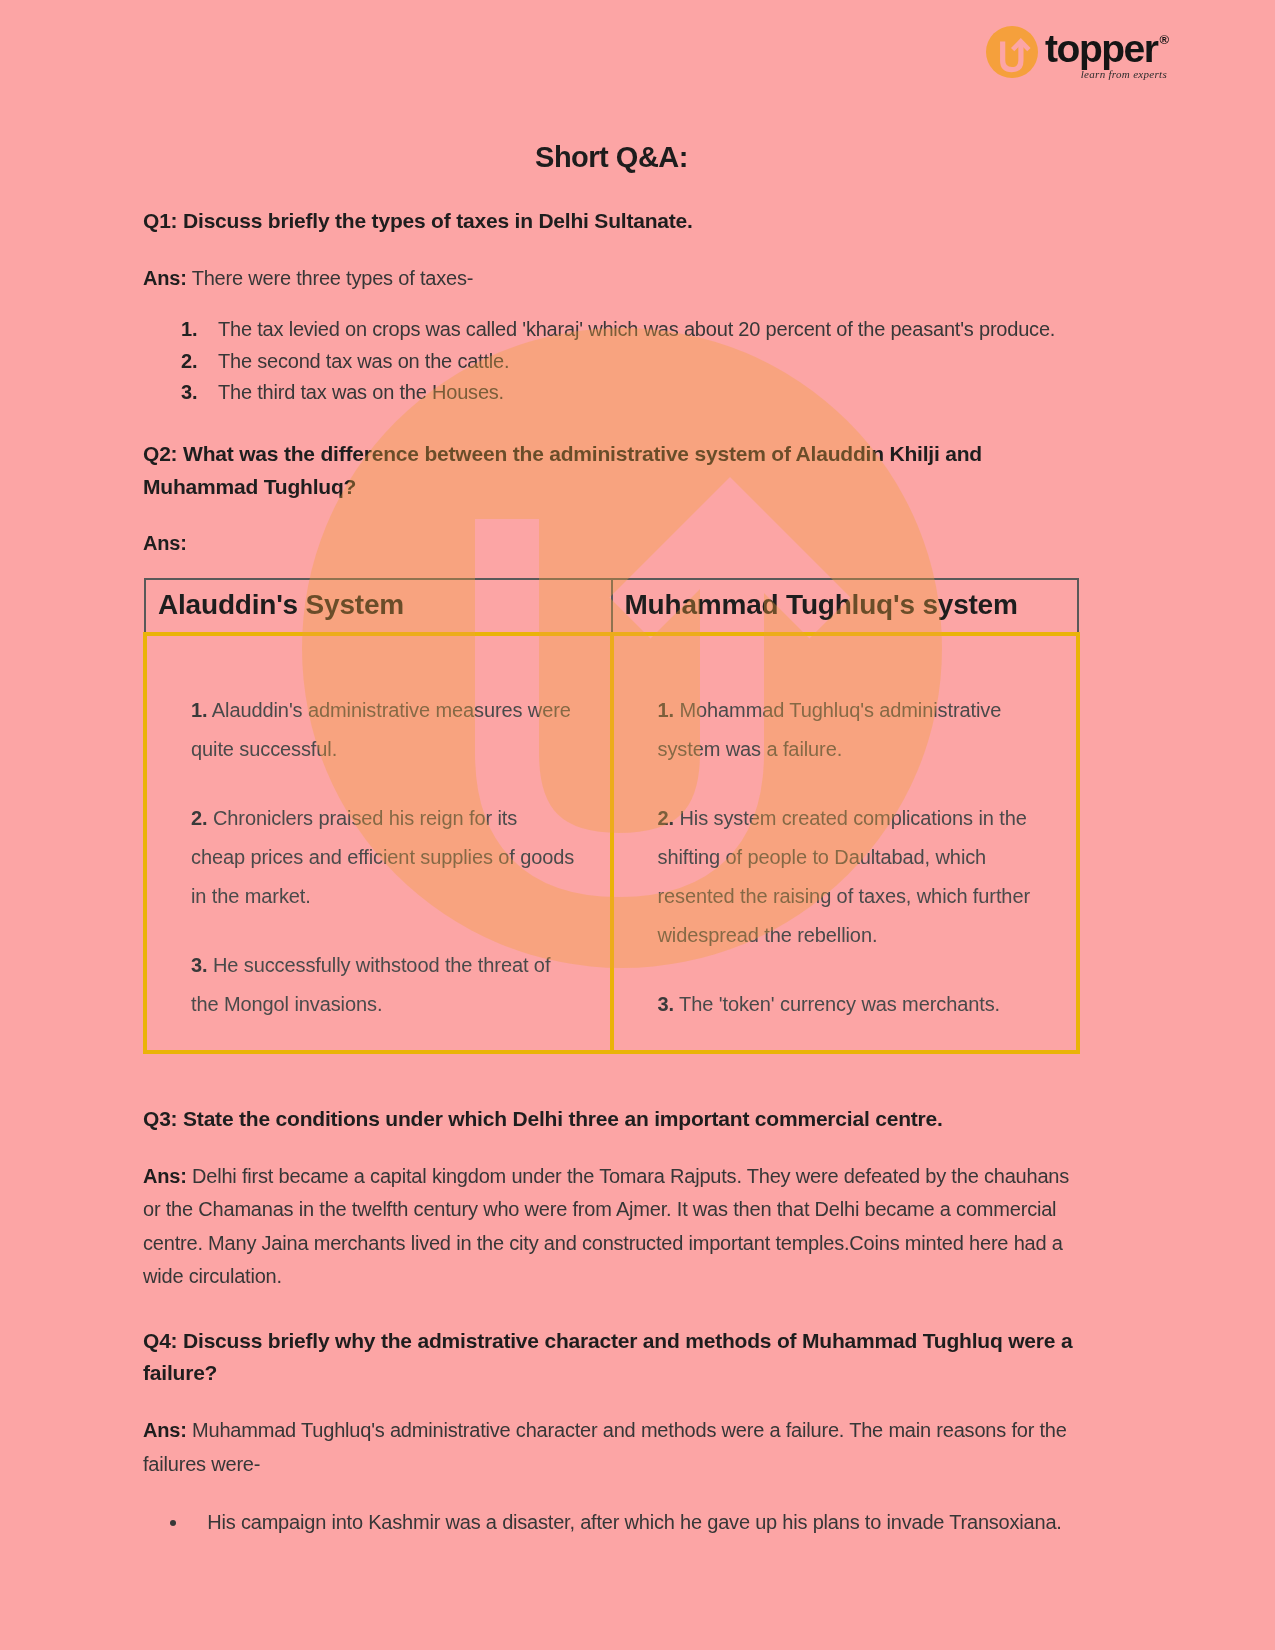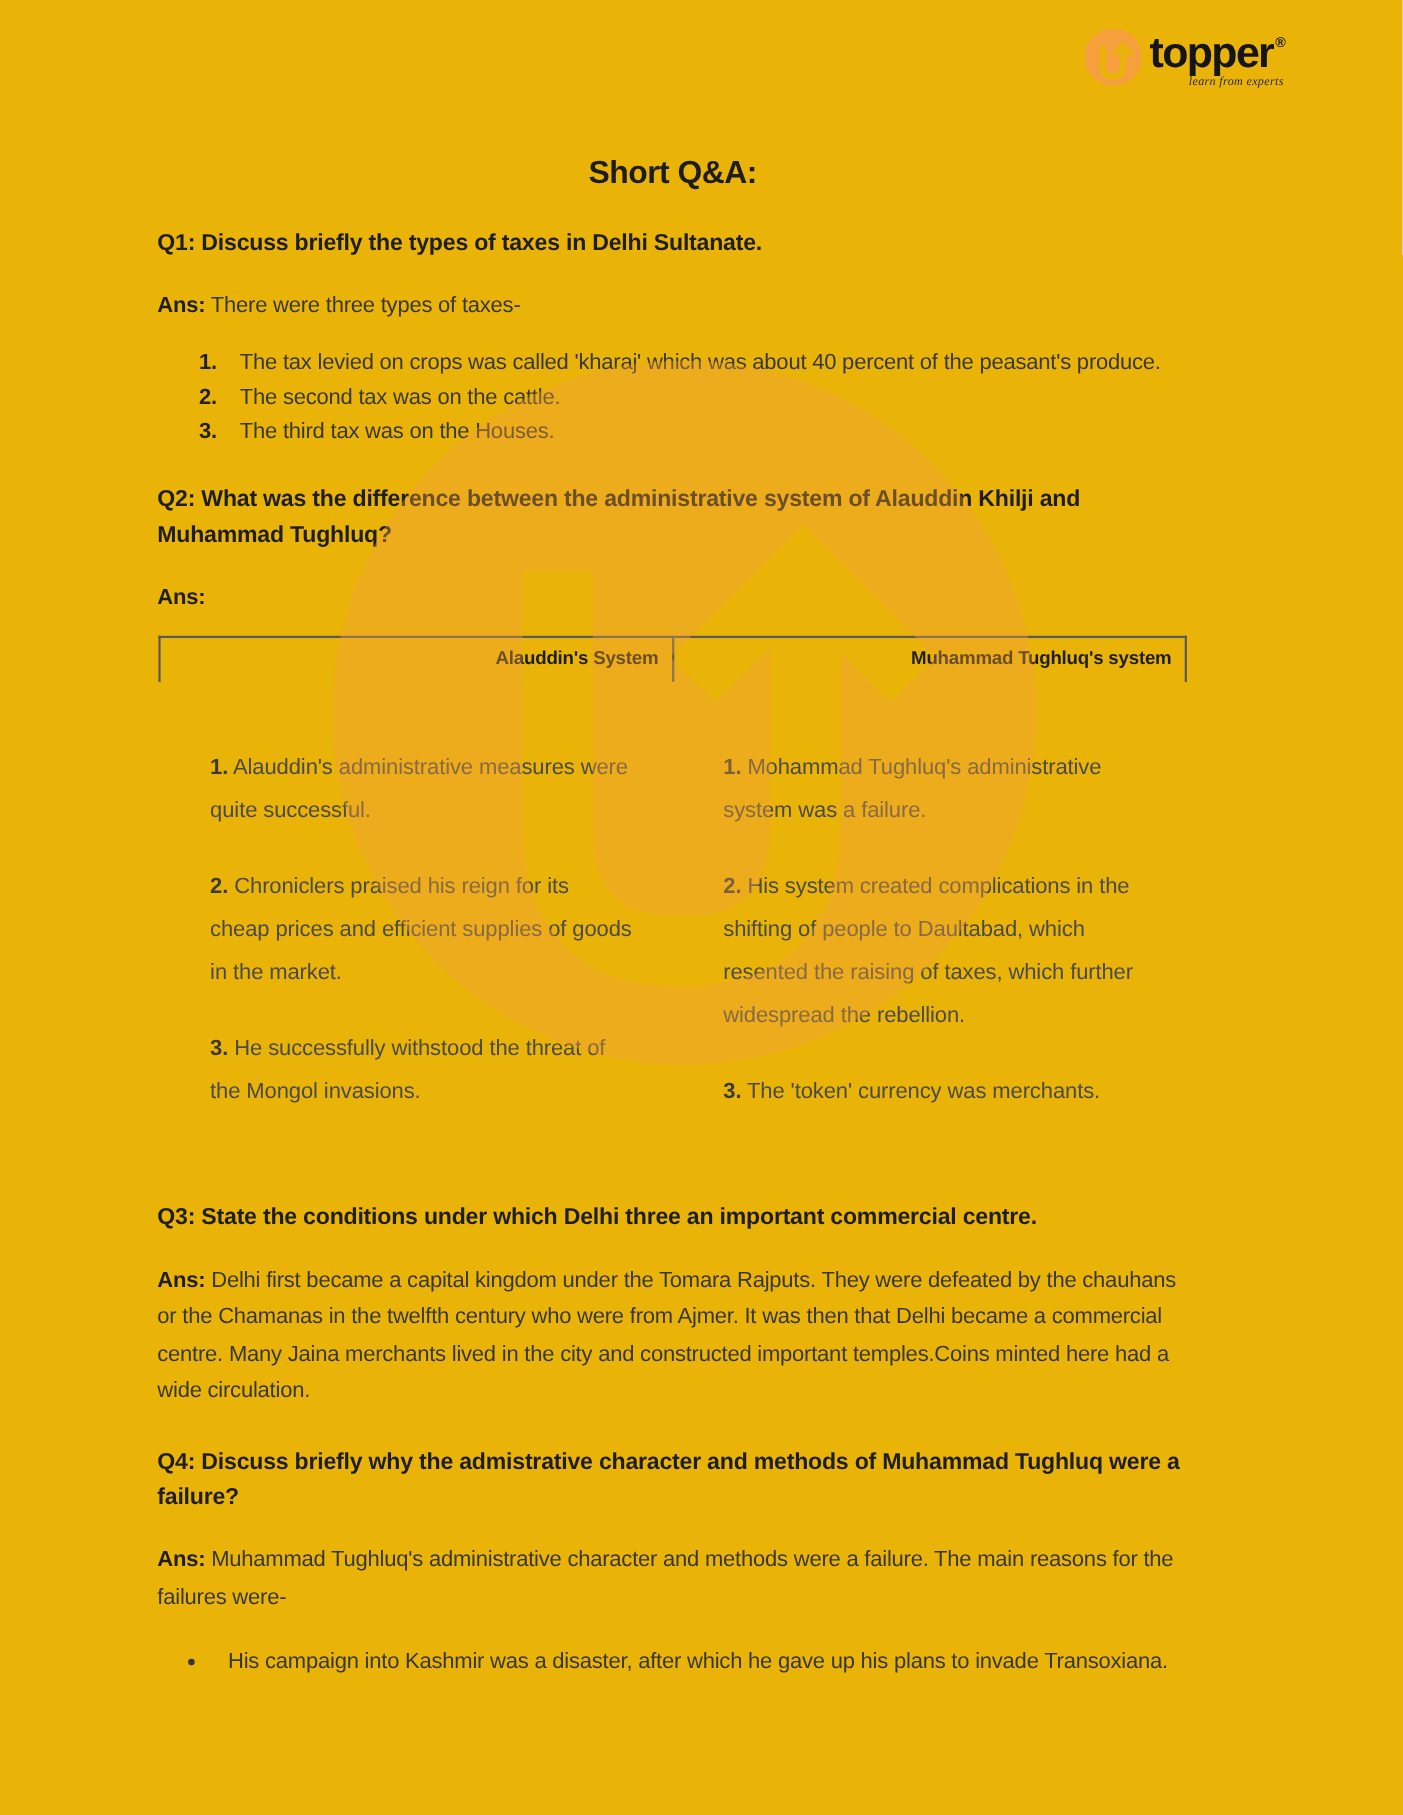--- a/index.html
+++ b/index.html
@@ -1,20 +1,20 @@
 <!DOCTYPE html>
 <html><head>
 <meta charset="utf-8">
 <style>
   html,body{margin:0;padding:0;background:#e8e8e8;}
   .page{
     position:relative;
     width:1275px;height:1650px;
     margin:0 auto;
-    background:#eab308;
+    background:#fca5a5;
     overflow:hidden;
     font-family:"Liberation Sans", sans-serif;
     color:#333;
   }
   
   .brand{
     position:absolute;top:26px;right:108px;
     display:flex;align-items:flex-start;gap:7px;
     z-index:3;
   }
@@ -68,22 +68,22 @@
   .numlist .num{font-weight:bold;color:#222;min-width:37px;flex:0 0 auto;}
   
   .cmp-table{
     width:100%;
     border-collapse:collapse;
     margin-top:17px;
   }
   .cmp-table th{
     border:2px solid #595959;
     border-bottom:2px solid #333;
-    text-align:right;
-    font-size:17px;font-weight:bold;color:#1e1e1e;
+    text-align:left;
+    font-size:28px;font-weight:bold;color:#1e1e1e;
     letter-spacing:-0.2px;
     padding:9px 12px 11px 12px;
   }
   .cmp-table td{
     border:4px solid #eab308;
     vertical-align:top;
     width:50%;
     padding:55px 34px 26px 44px;
   }
   .cmp-table td p{
@@ -137,21 +137,21 @@
     <h1 class="title">Short Q&amp;A:</h1>
 
     <p class="qhead">Q1: Discuss briefly the types of taxes in Delhi Sultanate.</p>
     <p class="para">
       <b class="anslabel">Ans:</b>
       <span>There were three types of taxes-</span>
     </p>
     <ol class="numlist">
       <li>
           <span class="num">1.</span>
-          <span>The tax levied on crops was called 'kharaj' which was about 40 percent of the peasant's produce.</span>
+          <span>The tax levied on crops was called 'kharaj' which was about 20 percent of the peasant's produce.</span>
         </li>
       <li>
           <span class="num">2.</span>
           <span>The second tax was on the cattle.</span>
         </li>
       <li>
           <span class="num">3.</span>
           <span>The third tax was on the Houses.</span>
         </li>
     </ol>

